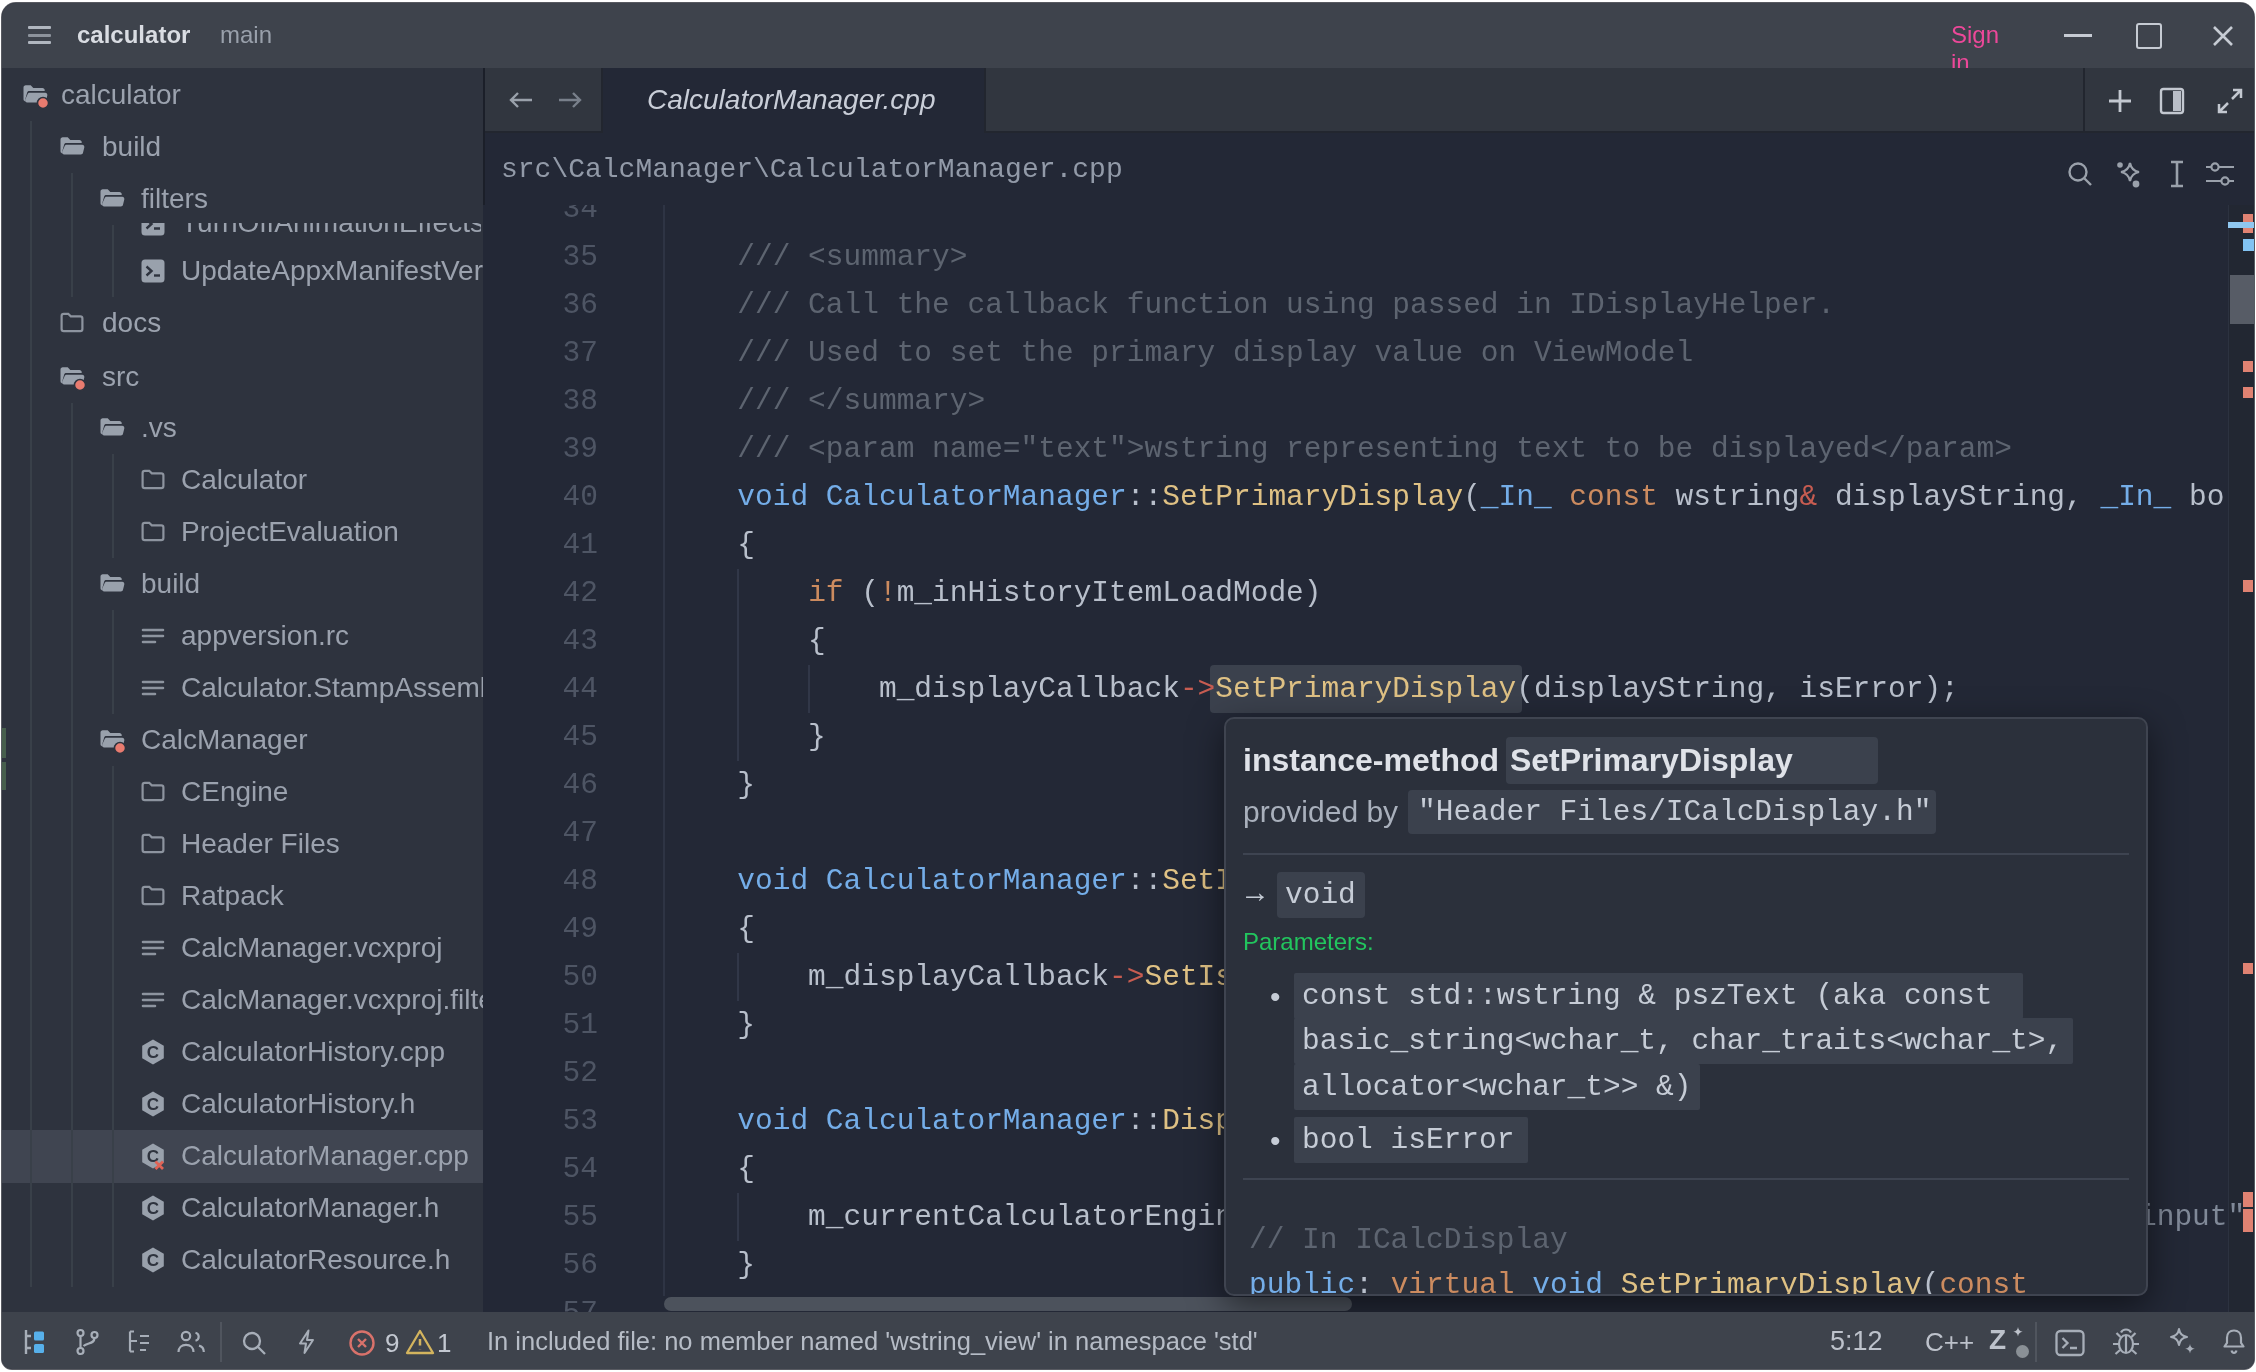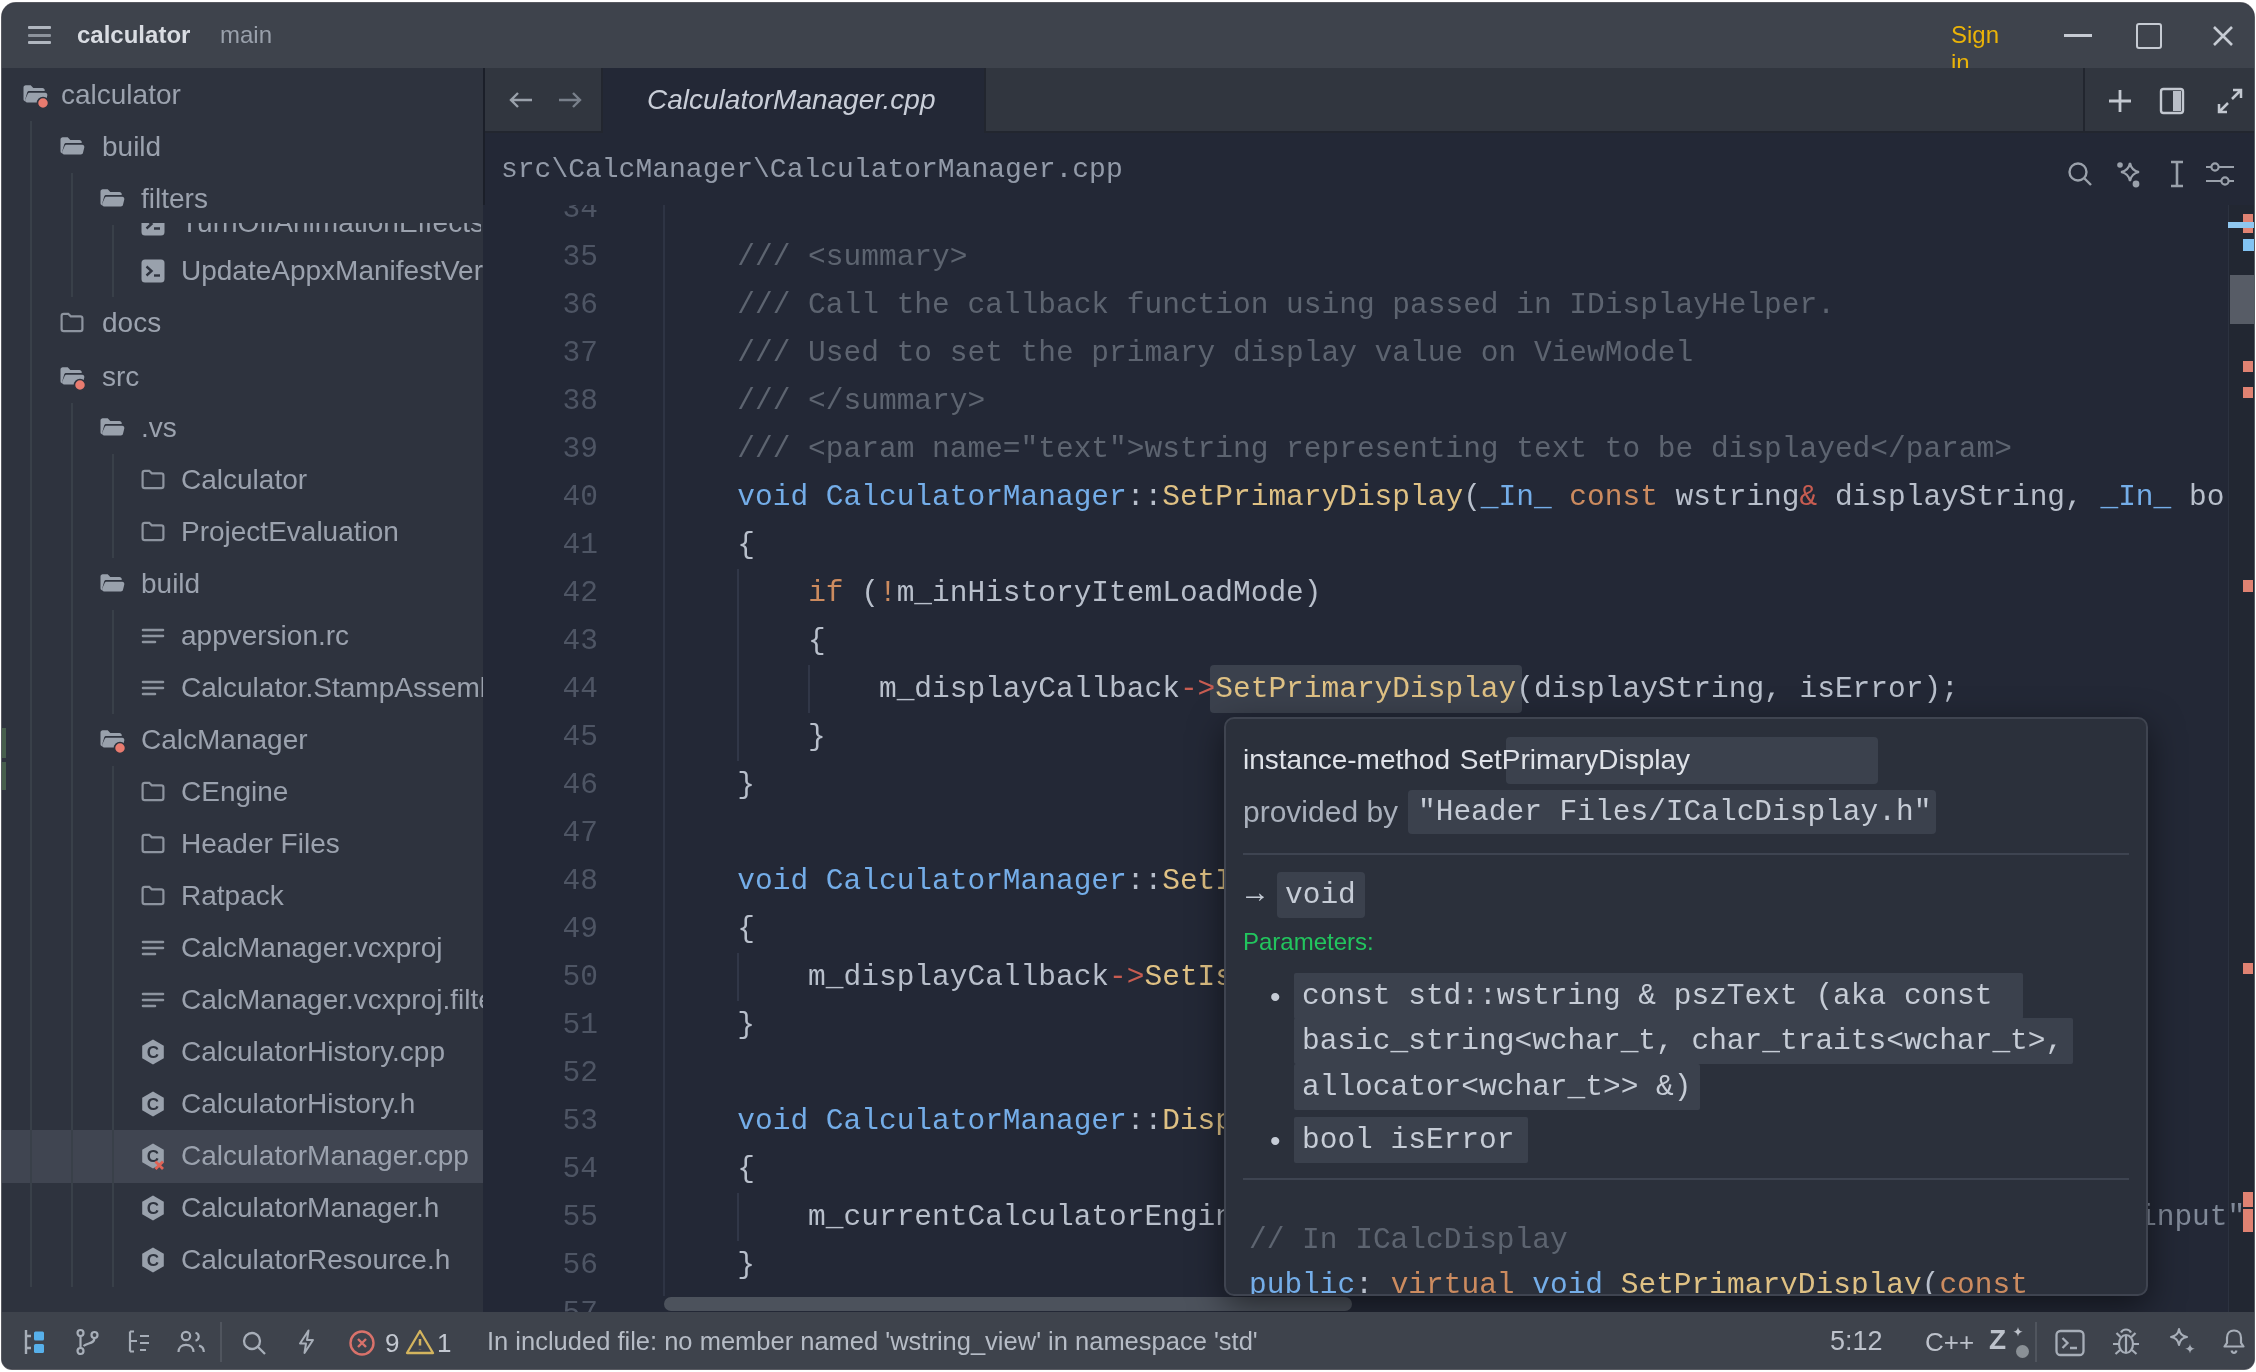--- a/index.html
+++ b/index.html
@@ -29,21 +29,21 @@
 <body>
 <div class="win">
     <div class="base">
 
 <div class="titlebar"></div>
 <div class="abs" style="left:28px;top:26px;width:23px;height:3px;background:#b0b6bf;border-radius:1px"></div>
 <div class="abs" style="left:28px;top:33.5px;width:23px;height:3px;background:#8d939c;border-radius:1px"></div>
 <div class="abs" style="left:28px;top:41px;width:23px;height:3px;background:#b0b6bf;border-radius:1px"></div>
 <div class="abs" style="left:77px;top:21px;font-size:24px;font-weight:bold;color:#d9dce2;line-height:28px">calculator</div>
 <div class="abs" style="left:220px;top:21px;font-size:24px;color:#99a0ab;line-height:28px">main</div>
-<div class="abs" style="left:1951px;top:21px;font-size:24px;color:#eab308;line-height:28px">Sign in</div>
+<div class="abs" style="left:1951px;top:21px;font-size:24px;color:#ec4899;line-height:28px">Sign in</div>
 <div class="abs" style="left:2064px;top:34px;width:28px;height:3px;background:#c6cbd3"></div>
 <div class="abs" style="left:2136px;top:23px;width:26px;height:26px;border:2.5px solid #c6cbd3;border-radius:3px"></div>
 <svg class="abs" style="left:2207px;top:20px" width="32" height="32" viewBox="0 0 32 32">
         <path d="M7 7 25 25 M25 7 7 25" stroke="#c6cbd3" stroke-width="2.6"></path>
       </svg>
 <div class="tabbar"></div>
 <div class="tab"></div>
 <div class="abs" style="left:601px;top:68px;width:2px;height:65px;background:#22262f"></div>
 <div class="abs" style="left:984px;top:68px;width:2px;height:65px;background:#22262f"></div>
 <div class="abs" style="left:2083px;top:68px;width:2px;height:65px;background:#22262f"></div>
@@ -377,21 +377,21 @@
 <div class="abs" style="left:2243px;top:1209px;width:10px;height:23px;background:#e08272"></div>
 <div class="abs" style="left:2228px;top:222px;width:28px;height:6px;background:#8fc7f0"></div>
 <div class="abs" style="left:2243px;top:239px;width:11px;height:12px;background:#82c3f2"></div>
 <div class="cl" style="left:2139px;top:1193px;color:#808998">input"</div>
 <div class="abs" style="left:664px;top:1297px;width:688px;height:14px;background:#4c525c;border-radius:7px"></div>
 </div>
       </div>
       <div class="pop">
         <div class="abs" style="left:-1226px;top:-719px;width:2256px;height:1372px">
 <div class="hlb" style="position:absolute;left:1506px;top:737px;width:372px;height:47px"></div>
-<div class="abs" style="left:1243px;top:741px;font-size:28px;font-weight:normal;color:#dfe2e8;line-height:38px;white-space:pre">instance-method <span style="margin-left:2px">SetPrimaryDisplay</span></div>
+<div class="abs" style="left:1243px;top:741px;font-size:32px;font-weight:bold;color:#dfe2e8;line-height:38px;white-space:pre">instance-method <span style="margin-left:2px">SetPrimaryDisplay</span></div>
 <div class="hlb" style="position:absolute;left:1408px;top:790px;width:528px;height:44px"></div>
 <div class="abs" style="left:1243px;top:795px;font-size:30px;color:#a9b0bc;line-height:34px">provided by</div>
 <div class="abs mono" style="left:1418px;top:792px;font-size:29.5px;color:#c6ccd6;line-height:40px">"Header Files/ICalcDisplay.h"</div>
 <div class="abs" style="left:1243px;top:853px;width:886px;height:2px;background:#3e4451"></div>
 <div class="hlb" style="position:absolute;left:1277px;top:872px;width:88px;height:46px"></div>
 <div class="abs" style="left:1240px;top:874px;font-size:30px;color:#c6ccd6;line-height:36px">→</div>
 <div class="abs mono" style="left:1285px;top:872px;font-size:29.5px;color:#c6ccd6;line-height:46px">void</div>
 <div class="abs" style="left:1243px;top:925px;font-size:24px;color:#22c55e;line-height:34px">Parameters:</div>
 <div class="hlb" style="position:absolute;left:1294px;top:973px;width:729px;height:46px;border-radius:2px"></div>
 <div class="hlb" style="position:absolute;left:1294px;top:1018px;width:779px;height:46px;border-radius:2px"></div>

